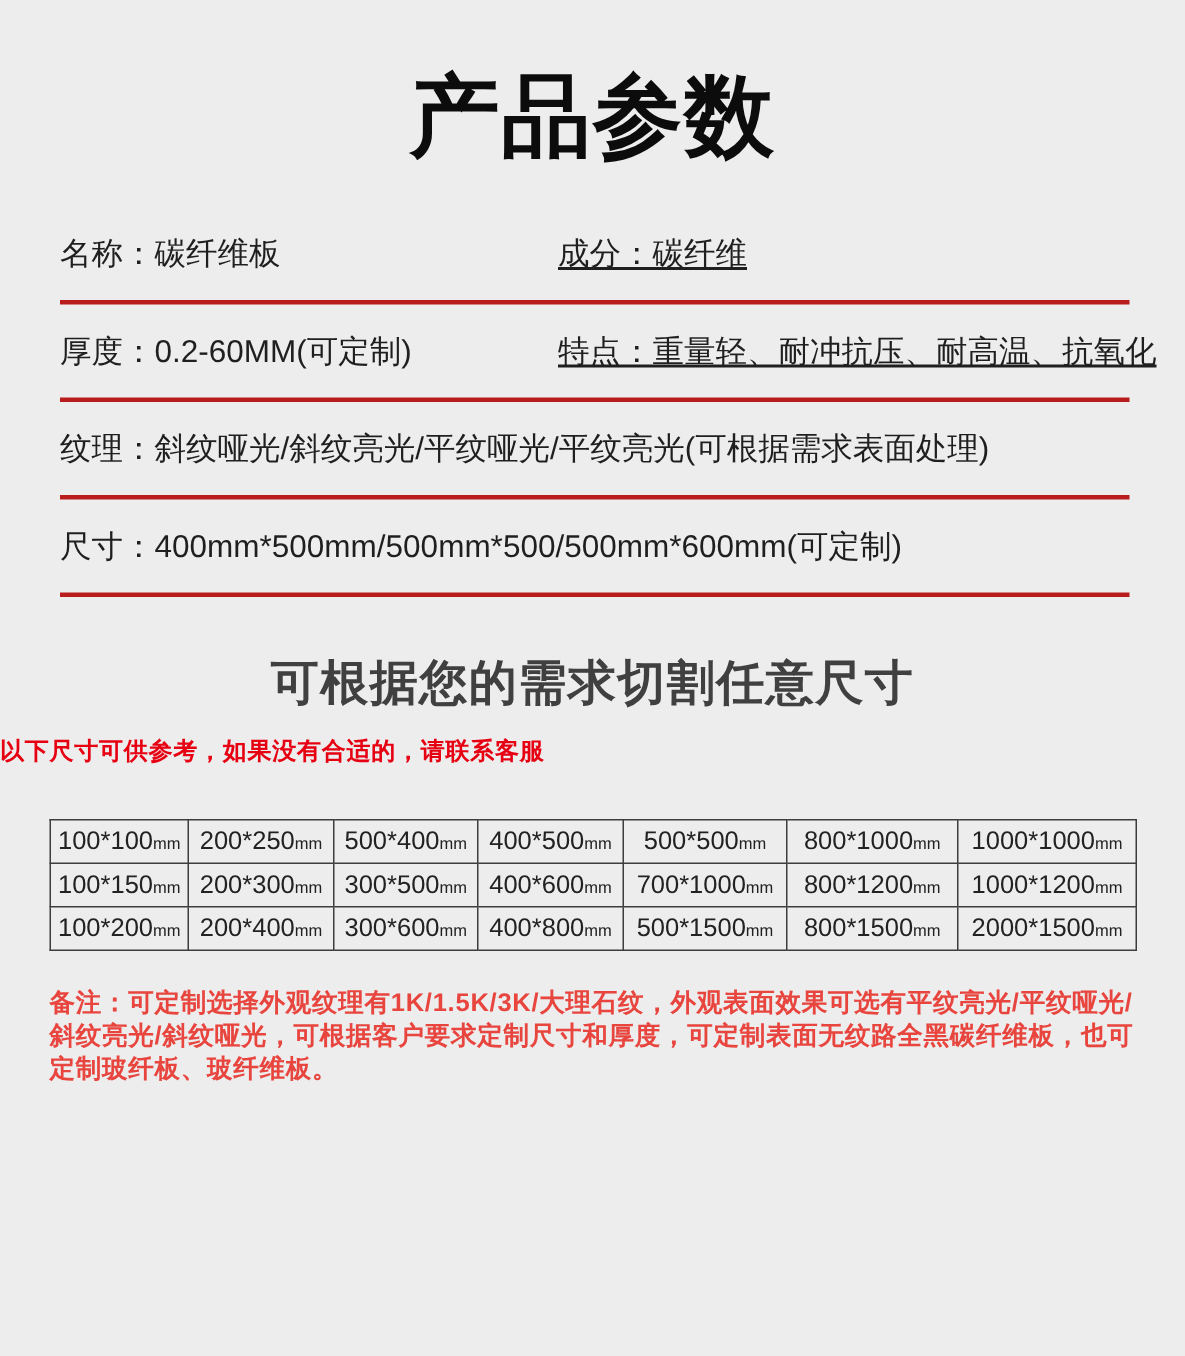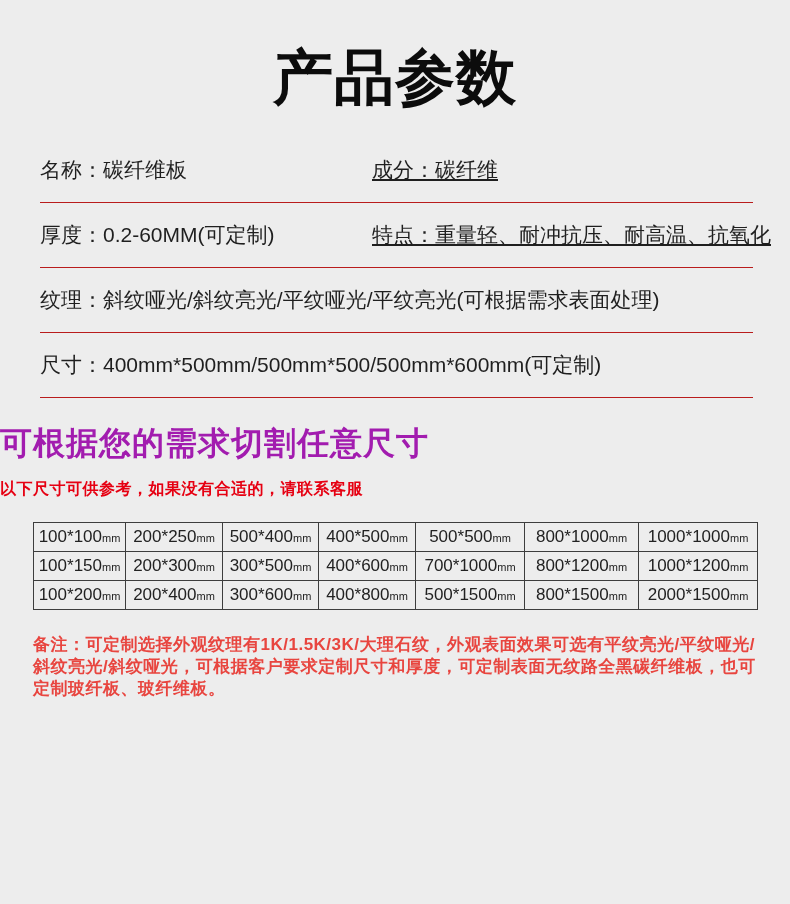--- a/index.html
+++ b/index.html
@@ -30,49 +30,50 @@
     letter-spacing: 1px;
     color: #111;
   }
 
   
   .specs { margin: 24px 37px 0 40px; }
   .spec-row {
     display: flex;
     align-items: center;
     height: 65px;
-    border-bottom: 1px solid #b91c1c;
+    border-bottom: 3px solid #b91c1c;
     font-size: 21px;
     color: #1f1f1f;
     white-space: nowrap;
   }
   .spec-left { width: 332px; flex: 0 0 332px; }
   .spec-row.full .spec-left { width: auto; flex: 1; }
   .spec-right { flex: 1; text-decoration: underline; }
 
   
   .section-title {
-    margin-top: 24px;
+    margin-top: 36px;
+    text-align: center;
     font-size: 32px;
     font-weight: 700;
     letter-spacing: 1px;
-    color: #a21caf;
+    color: #404040;
   }
   .size-hint {
     margin-top: 13px;
     text-align: left;
     font-size: 16px;
     font-weight: 700;
     letter-spacing: 0.5px;
   }
 
   .size-table {
     border-collapse: collapse;
     table-layout: fixed;
-    margin: 22px 0 0 33px;
+    margin: 34px 0 0 33px;
     width: 724px;
     border-radius: 20px;
   }
   .size-table td {
     border: 1px solid #3d3d3d;
     height: 29px;
     text-align: center;
     vertical-align: middle;
     font-size: 17px;
     color: #222;

